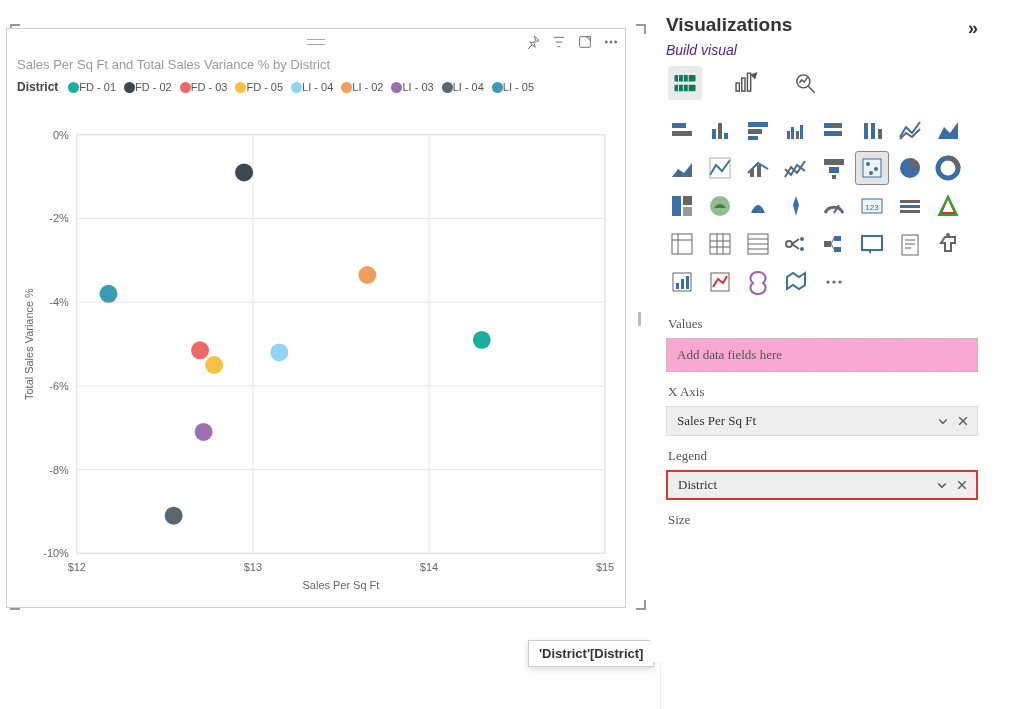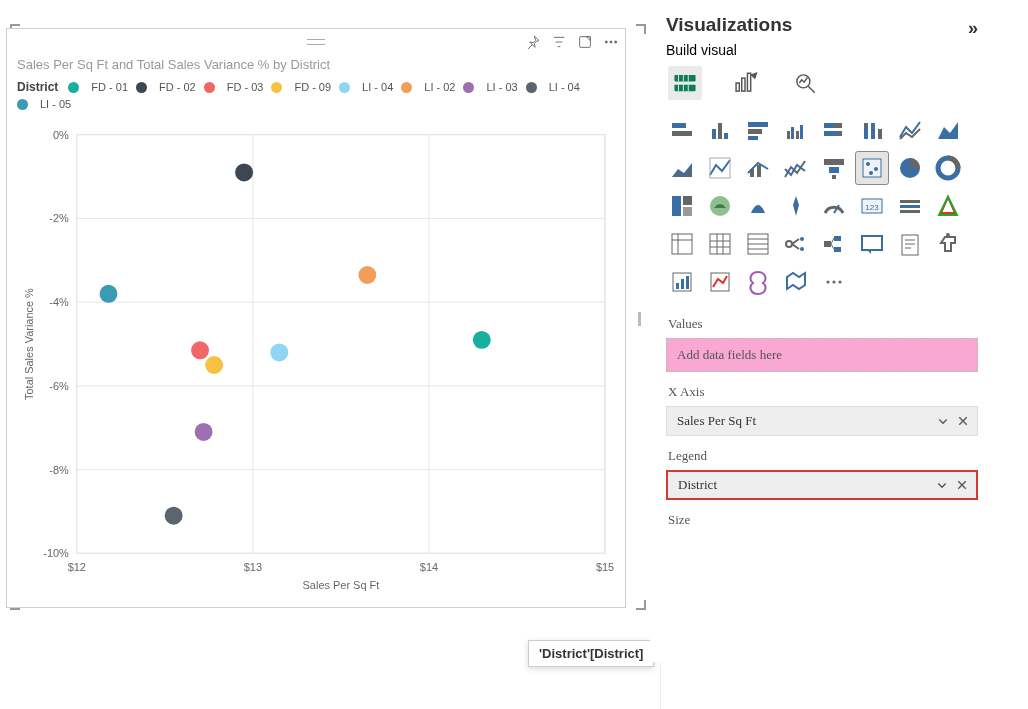--- a/index.html
+++ b/index.html
@@ -62,21 +62,21 @@
   }
   .legend {
     display:flex;
     flex-wrap:wrap;
     gap: 4px 8px;
     padding: 4px 10px 6px 10px;
     font-size: 11px;
     align-items:center;
   }
   .legend .lg-title { font-weight:600; color:#444; margin-right:2px; font-size:12px;}
-  .legend .item { display:flex; align-items:center; gap:12px; color:#555;}
+  .legend .item { display:flex; align-items:center; gap:0; color:#555;}
   .legend .dot { width:11px; height:11px; border-radius:50%; }
   .plot-wrap {
     position:absolute;
     left: 10px;
     top: 92px;
     right: 10px;
     bottom: 10px;
   }
   .plot-svg { width:100%; height:100%; }
   .axis-label { font-size:11px; fill:#666; }
@@ -121,21 +121,21 @@
     display:flex;
     align-items:center;
     justify-content:space-between;
   }
   .viz-pane h1 {
     font-size: 19px;
     font-weight:700;
     margin:0 0 6px 0;
   }
   .expand-chev { font-size:18px; font-weight:700; color:#333; cursor:pointer;}
-  .sub-title { font-size:14px; color:#000000; margin-bottom:8px; font-weight:400;}
+  .sub-title { font-size:14px; color:#4c1d95; margin-bottom:8px; font-weight:400;font-style:italic;}
   .tab-row { display:flex; gap:26px; align-items:center; margin-bottom:14px; padding-left:2px;}
   .tab-btn { width:34px; height:34px; display:flex; align-items:center; justify-content:center; border-radius:3px; cursor:pointer;}
   .tab-btn.active { background:#eaeaea; }
   .tab-btn svg { width:26px; height:26px; }
 
   .gallery {
     display:grid;
     grid-template-columns: repeat(8, 32px);
     gap: 6px 6px;
     margin-bottom:18px;
@@ -239,21 +239,21 @@
         <span class="item">
           <span class="dot" style="background: rgb(59, 71, 82);"></span>
           <span>FD - 02</span>
         </span>
         <span class="item">
           <span class="dot" style="background: rgb(240, 103, 103);"></span>
           <span>FD - 03</span>
         </span>
         <span class="item">
           <span class="dot" style="background: rgb(245, 194, 67);"></span>
-          <span>FD - 09</span>
+          <span>FD - 05</span>
         </span>
         <span class="item">
           <span class="dot" style="background: rgb(143, 214, 244);"></span>
           <span>LI - 04</span>
         </span>
         <span class="item">
           <span class="dot" style="background: rgb(242, 158, 91);"></span>
           <span>LI - 02</span>
         </span>
         <span class="item">

